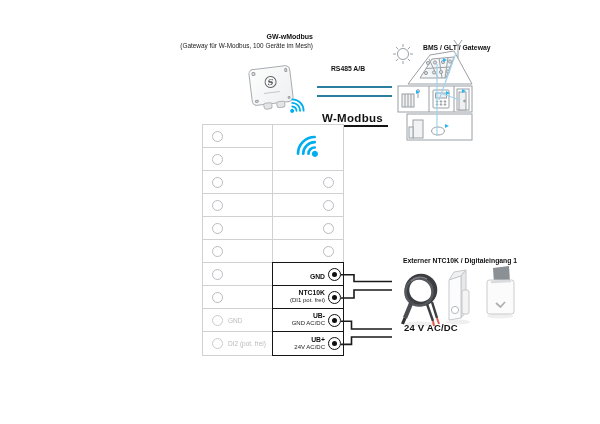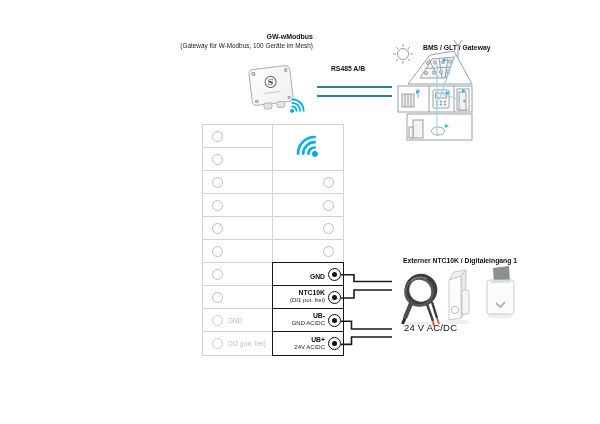--- a/index.html
+++ b/index.html
@@ -53,21 +53,21 @@
   .lbl-dim{font-size:6.5px;color:#b9bbbe;}
   .tl{text-align:right;line-height:1.2;}
   .tl .l1{font-size:6.8px;font-weight:bold;color:#0e0e0e;}
   .tl .l2{font-size:6px;color:#1c1c1c;}
   .term{width:13px;height:13px;border:1.9px solid #0f0f0f;border-radius:50%;background:#fff;
         display:flex;align-items:center;justify-content:center;flex:0 0 auto;box-sizing:border-box;z-index:2;}
   .term-dot{width:5px;height:5px;background:#0f0f0f;border-radius:50%;}
 
   
   .ext-label{left:403px;top:257px;font-size:6.8px;font-weight:bold;}
-  .pwr-label{left:404px;top:322px;font-size:9.5px;font-weight:normal;letter-spacing:.2px;}
+  .pwr-label{left:404px;top:322px;font-size:9.5px;font-weight:bold;letter-spacing:.2px;}
 
   .overlay{left:0;top:0;pointer-events:none;}
 </style>
 </head>
 <body>
 
 <div id="canvas">
 
   <div class="abs gw-title">GW-wModbus</div>
   <div class="abs gw-sub">(Gateway für W-Modbus, 100 Geräte im Mesh)</div>
@@ -169,20 +169,21 @@
 
     <g fill="#29b8f0">
       <polygon points="51,28 55,30 51,32"></polygon>
       <polygon points="54,61 58,63 54,65"></polygon>
       <polygon points="70,59 74,61 70,63"></polygon>
       <polygon points="53,94 57,96 53,98"></polygon>
       <polygon points="24,60 28,62 24,64"></polygon>
     </g>
   </svg>
 
+  <div class="abs wmodbus">W-Modbus</div>
 
   <div class="abs tb">
 
     <div class="cell cl" style="grid-row:1">
         <span class="circ"></span>
       </div>
     <div class="cell cl" style="grid-row:2">
         <span class="circ"></span>
       </div>
     <div class="cell cl" style="grid-row:3">

